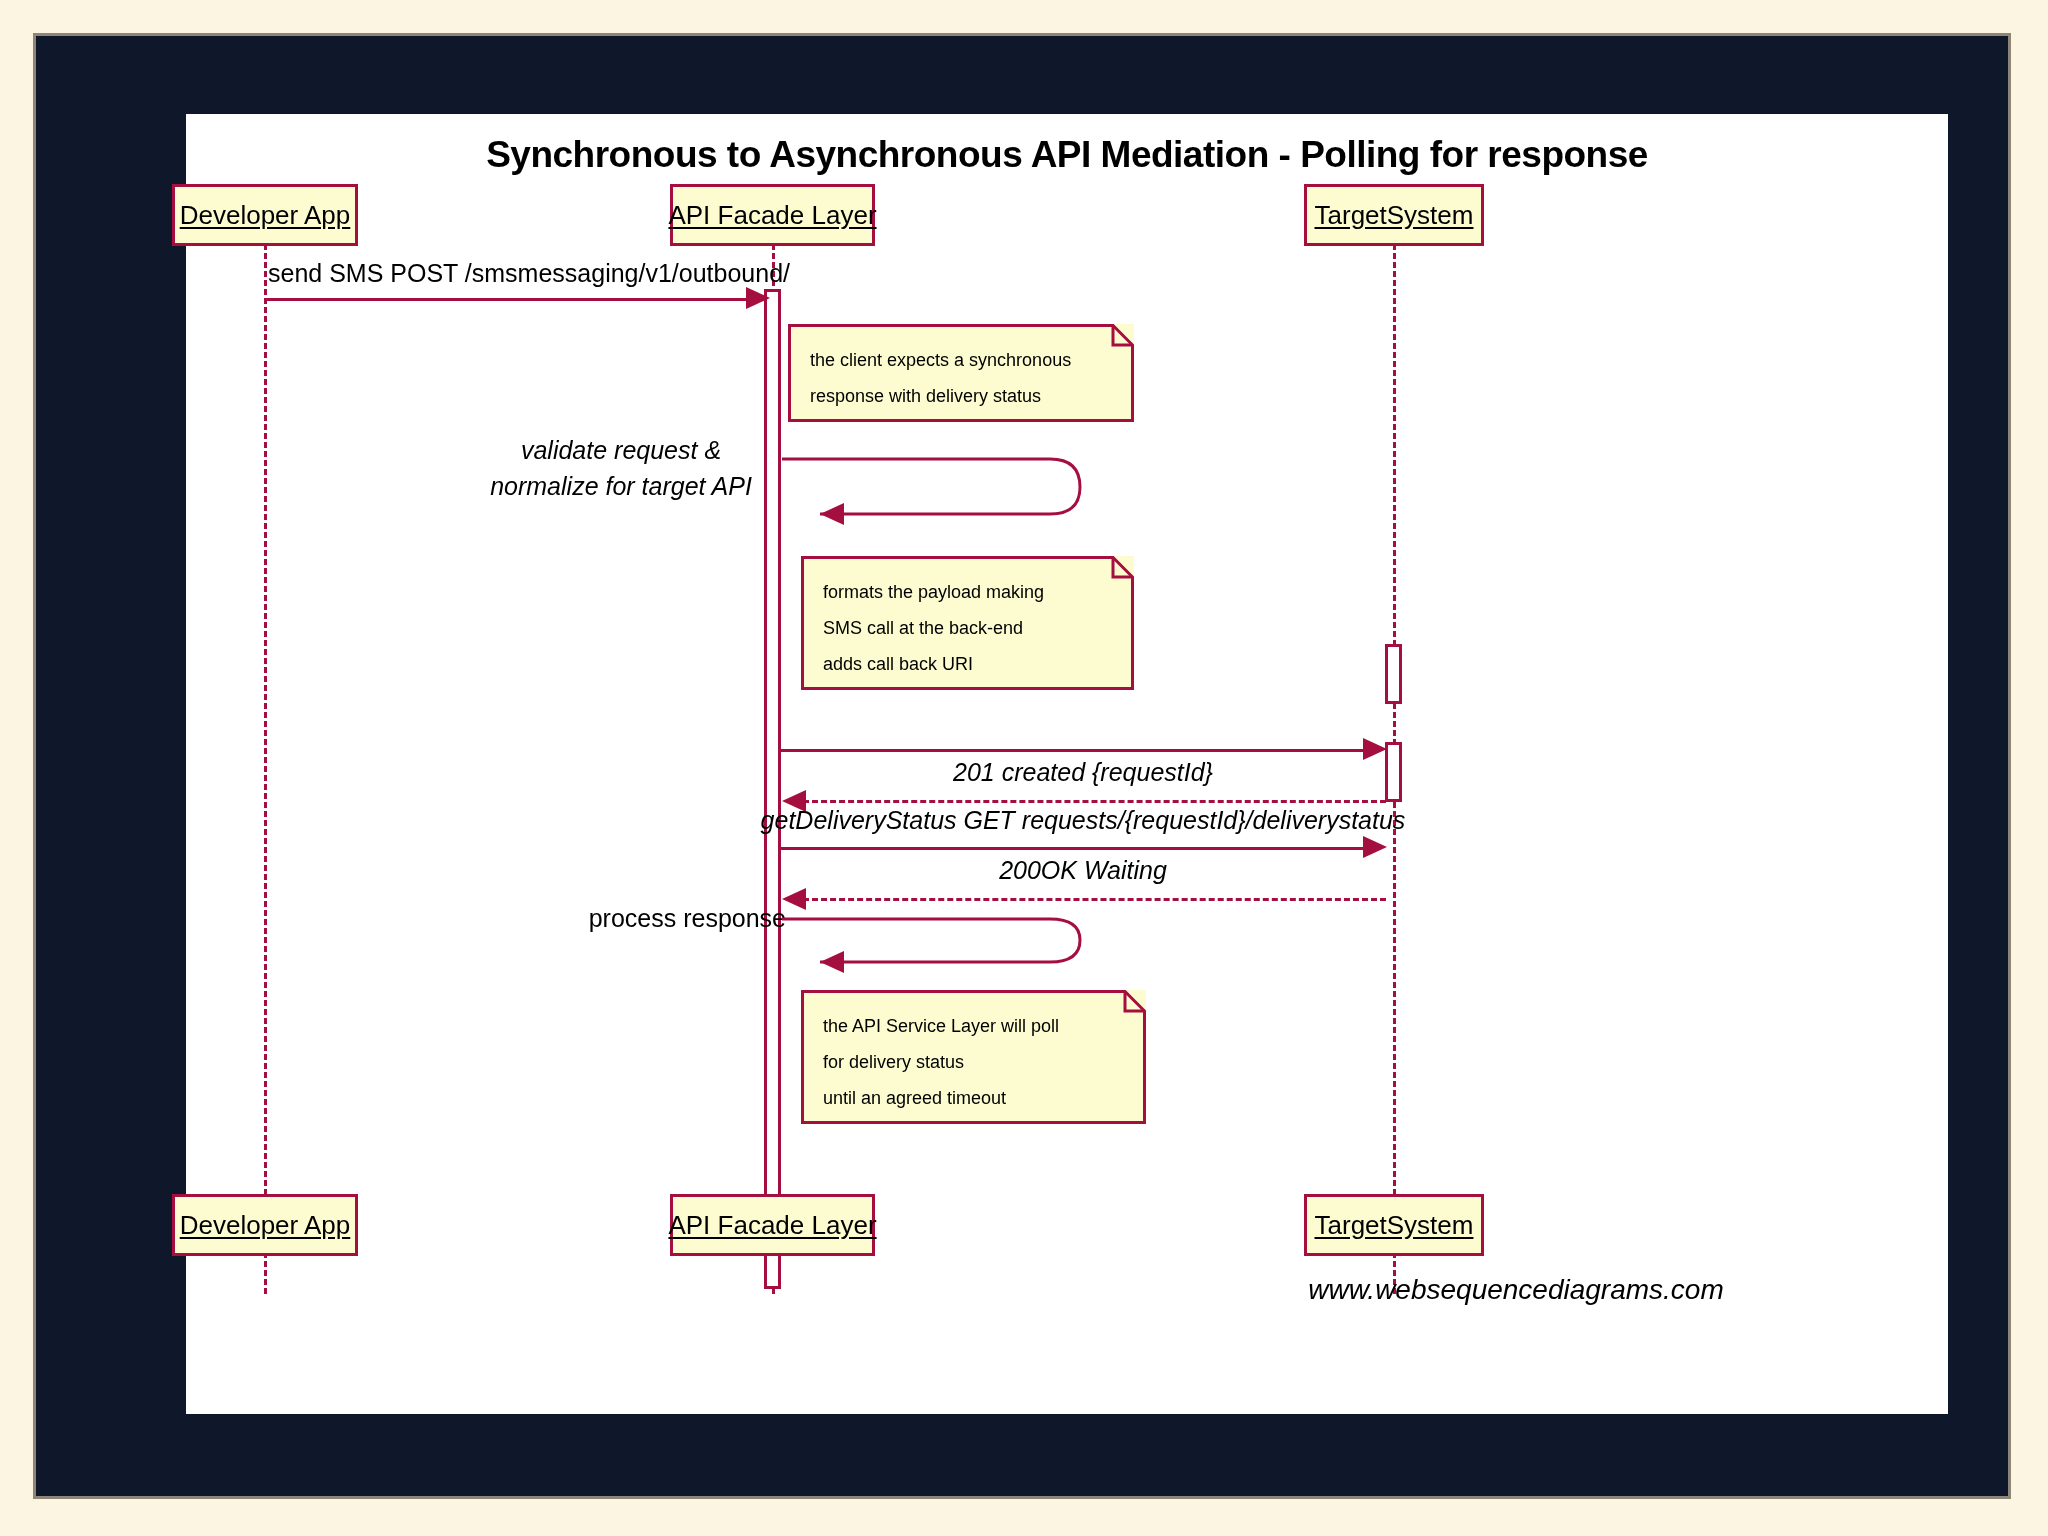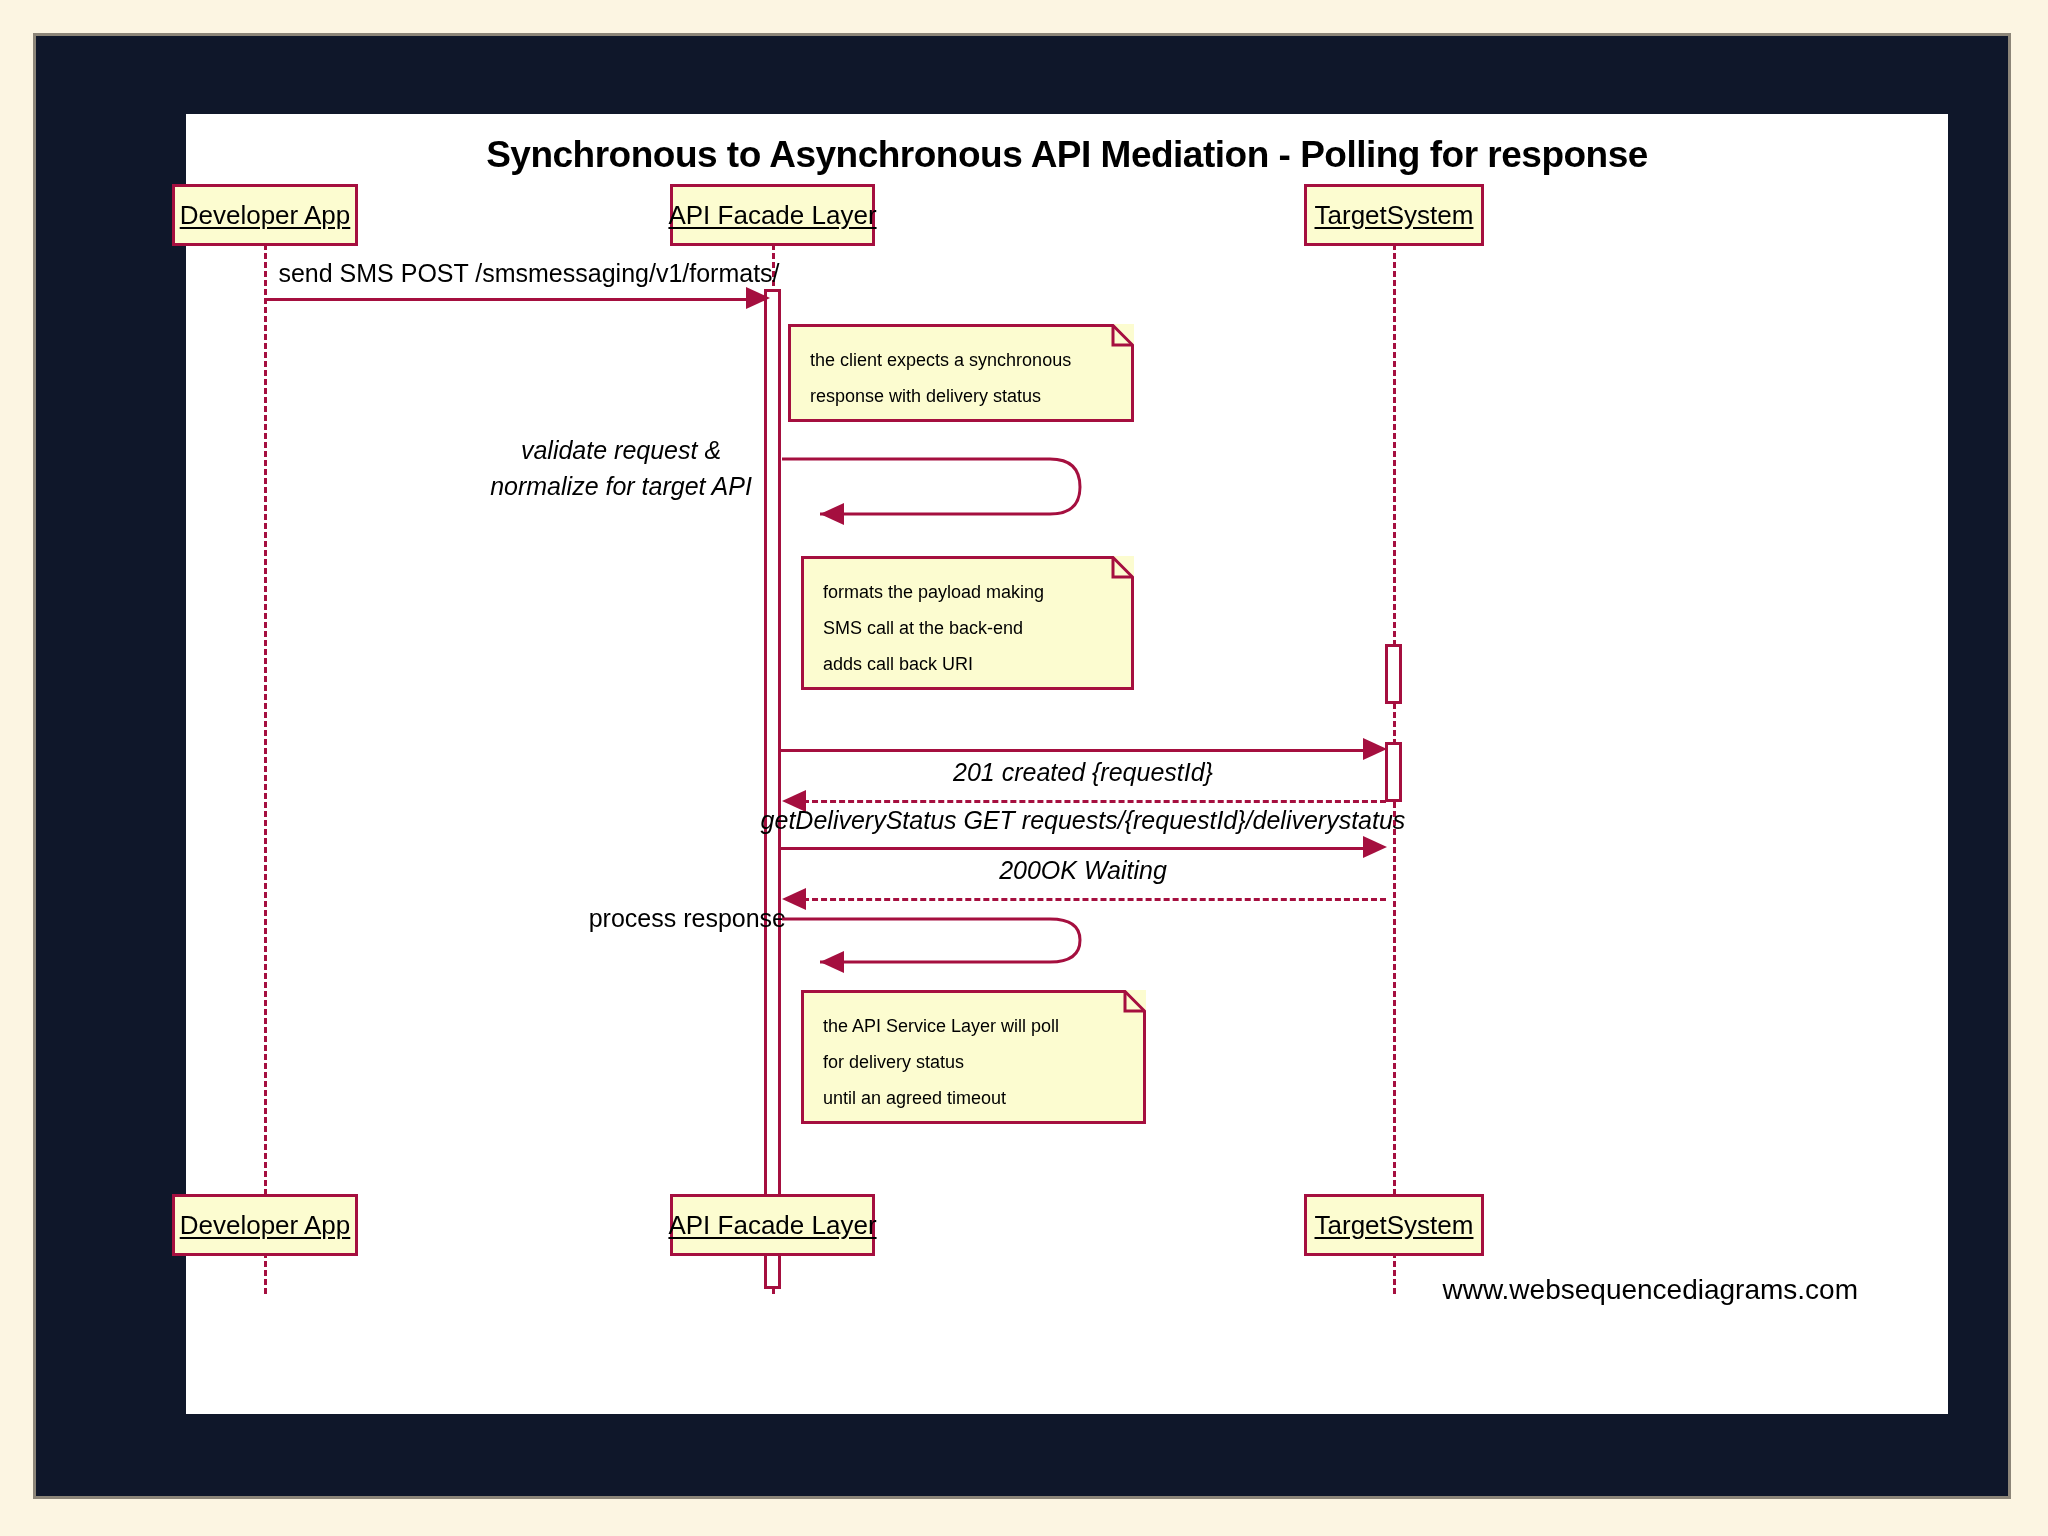--- a/index.html
+++ b/index.html
@@ -177,21 +177,21 @@
       </div>
 
       <div class="actor-box" style="left:484px; top:1080px; width:205px;">
         <span class="actor-label">API Facade Layer</span>
       </div>
 
       <div class="actor-box" style="left:1118px; top:1080px; width:180px;">
         <span class="actor-label">TargetSystem</span>
       </div>
 
-      <div class="msg-label" style="left:78px; top:145px; width:530px; text-align:center;">send SMS POST /smsmessaging/v1/formats/</div>
+      <div class="msg-label" style="left:78px; top:145px; width:530px; text-align:center;">send SMS POST /smsmessaging/v1/outbound/</div>
       <div class="msg-line" style="left:79px; top:184px; width:500px;"></div>
       <div class="arrow-head arrow-right" style="left:560px; top:173px;"></div>
 
       <div class="note" style="left:602px; top:210px; width:346px; height:98px;">
         <svg class="note-shape" width="346" height="98" viewBox="0 0 346 98">
           <path d="M1.5,1.5 L325,1.5 L344.5,21 L344.5,96.5 L1.5,96.5 Z" fill="#FCFCD0" stroke="#A50F3F" stroke-width="3"></path>
           <path d="M325,1.5 L325,21 L344.5,21" fill="none" stroke="#A50F3F" stroke-width="3"></path>
         </svg>
         <div class="note-text">the client expects a synchronous
 response with delivery status</div>
@@ -242,17 +242,17 @@
       <div class="note" style="left:615px; top:876px; width:345px; height:134px;">
         <svg class="note-shape" width="345" height="134" viewBox="0 0 345 134">
           <path d="M1.5,1.5 L324,1.5 L343.5,21 L343.5,132.5 L1.5,132.5 Z" fill="#FCFCD0" stroke="#A50F3F" stroke-width="3"></path>
           <path d="M324,1.5 L324,21 L343.5,21" fill="none" stroke="#A50F3F" stroke-width="3"></path>
         </svg>
         <div class="note-text">the API Service Layer will poll
 for delivery status
 until an agreed timeout</div>
       </div>
 
-      <div class="watermark" style="left:932px; top:1160px; width:740px; text-align:right;">www.websequencediagrams.com</div>
+      <div class="watermark" style="left:960px; top:1160px; width:740px; text-align:center;font-style:italic;">www.websequencediagrams.com</div>
 
     </div>
   </div>
 </div>
 
 </body></html>

